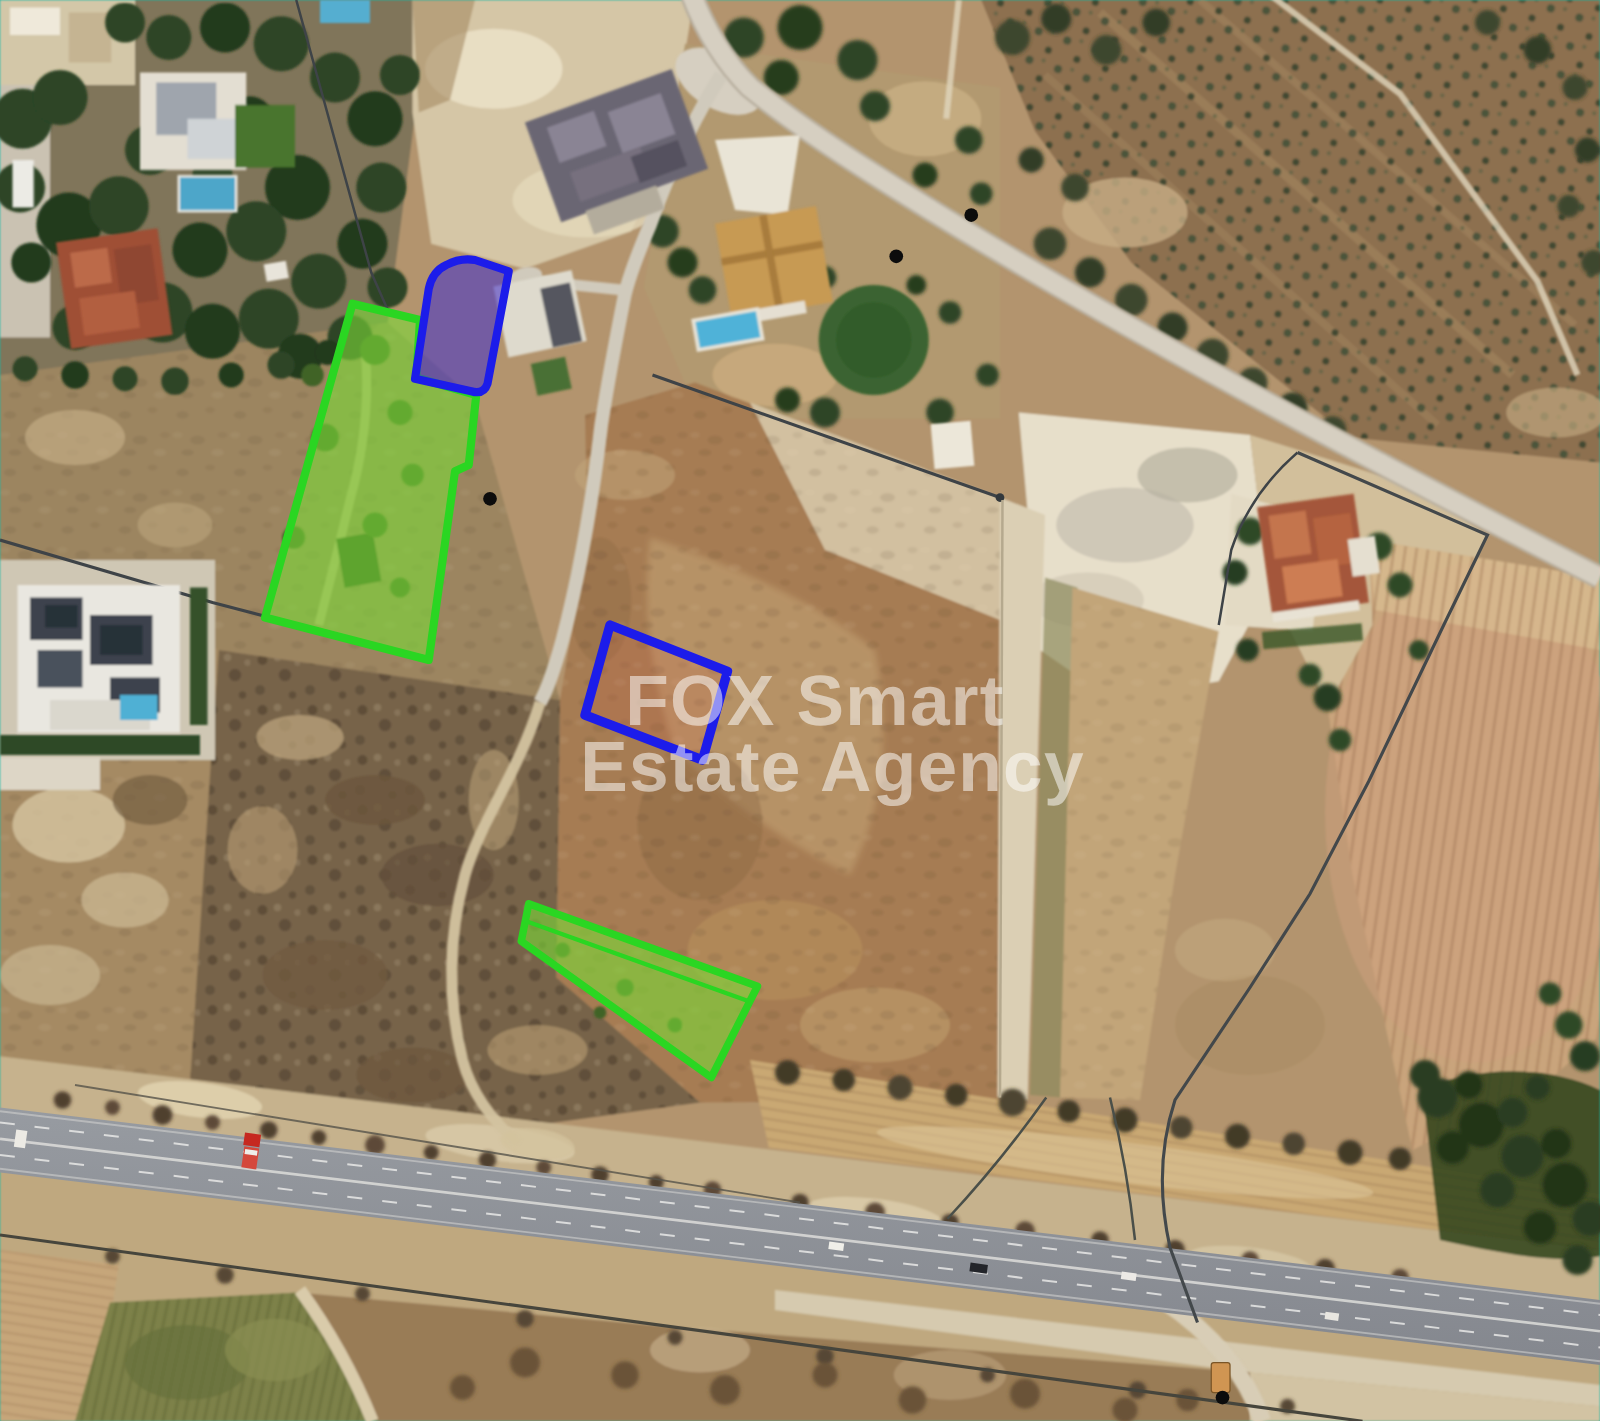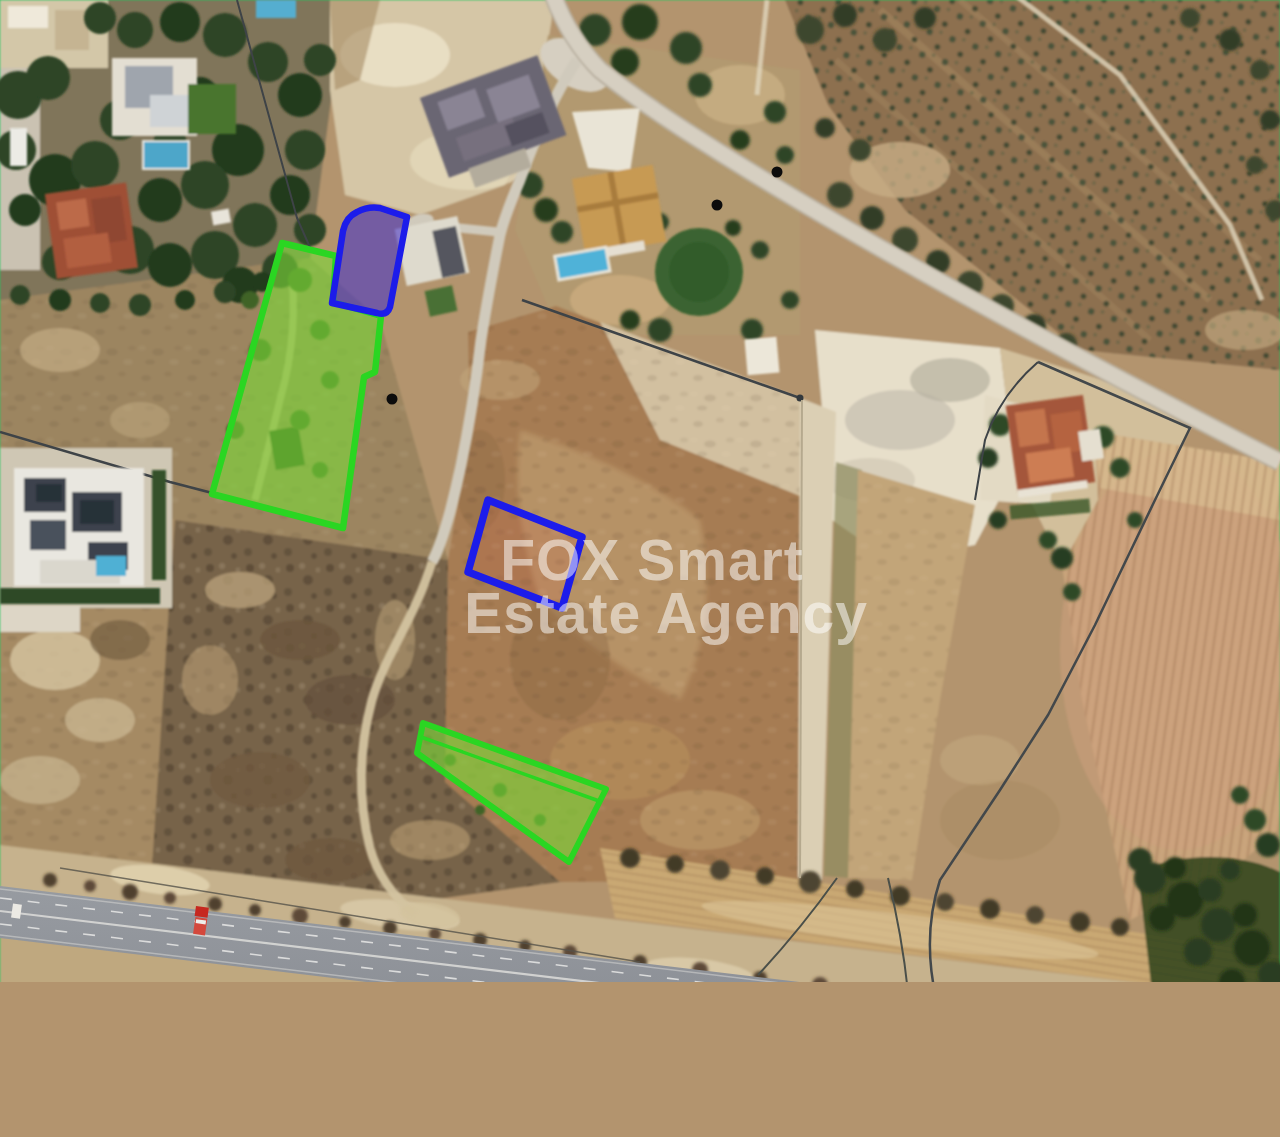--- a/index.html
+++ b/index.html
@@ -1,16 +1,16 @@
 <!DOCTYPE html>
 <html><head>
 <meta charset="utf-8">
 <style>
   html,body{margin:0;padding:0;background:#b3946e;}
-  .stage{position:relative;width:1280px;height:982px;overflow:hidden;background:#22c55e;
+  .stage{position:relative;width:1280px;height:1137px;overflow:hidden;background:#14b8a6;
          font-family:"Liberation Sans", sans-serif;}
   svg{display:block}
   .wm{font-family:"Liberation Sans","DejaVu Sans",sans-serif;font-weight:bold;
       fill:#ffffff;opacity:.52;letter-spacing:1px;}
 </style>
 </head>
 <body>
 
 <div class="stage">
 <svg viewBox="0 0 1280 1137" width="1280" height="1137">

